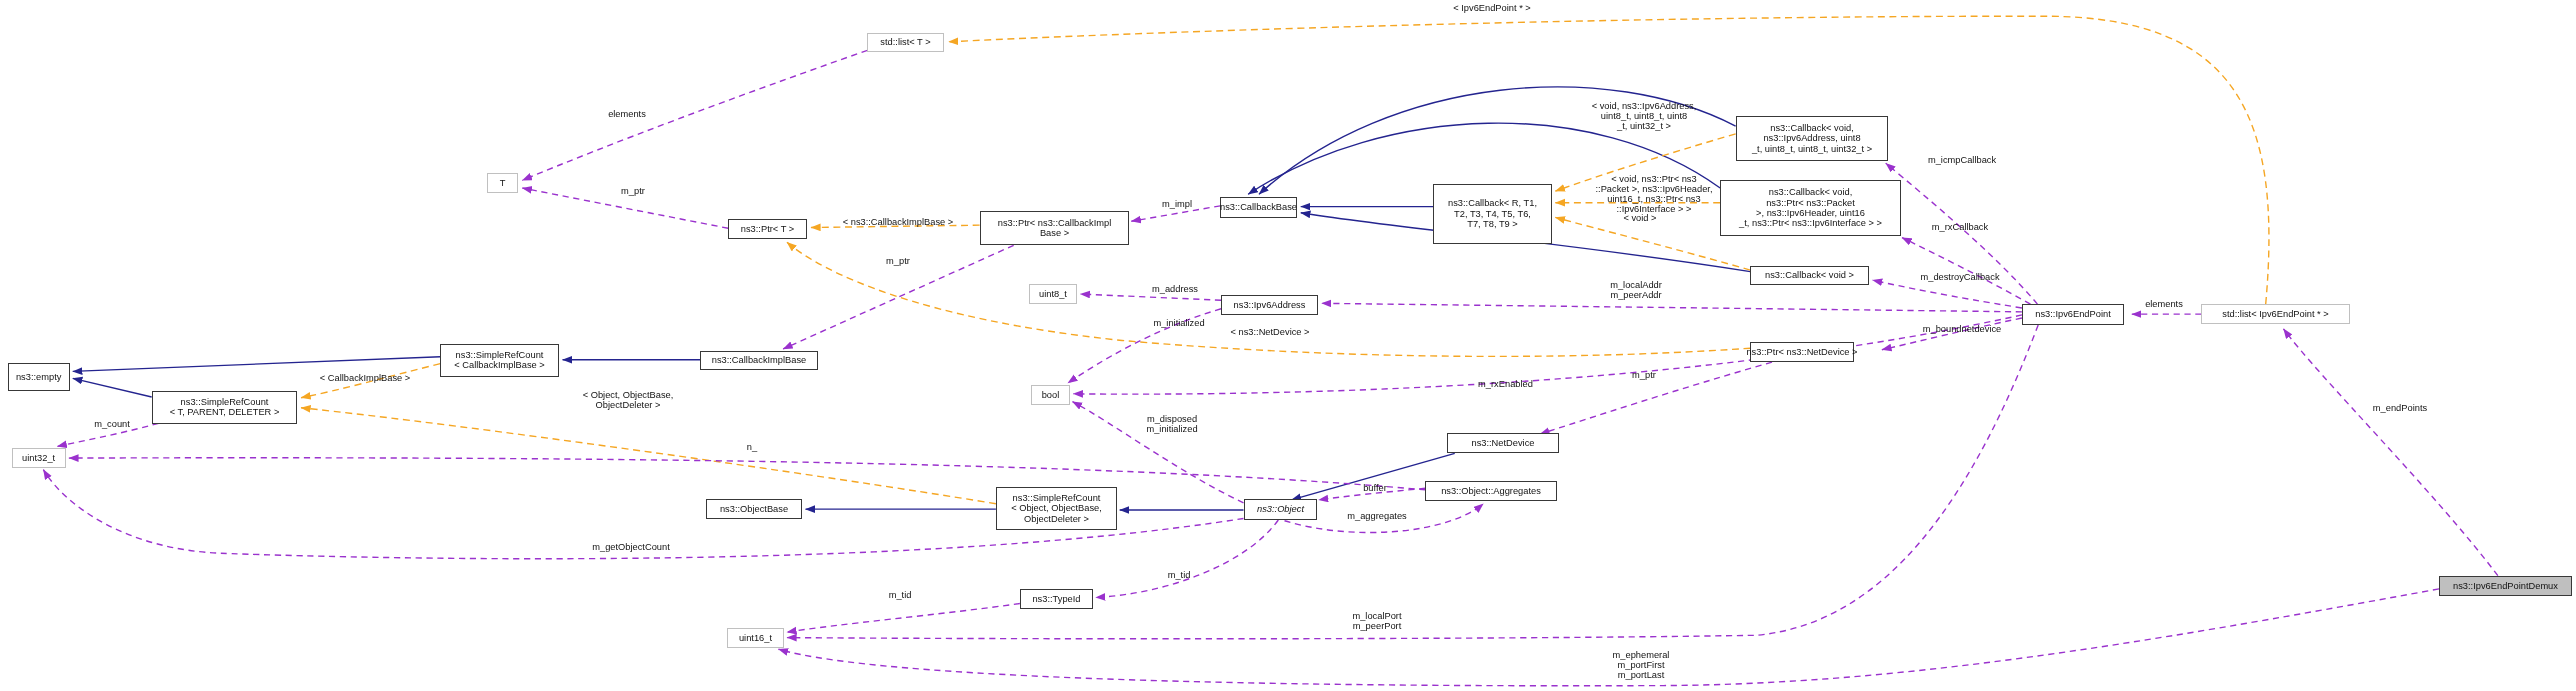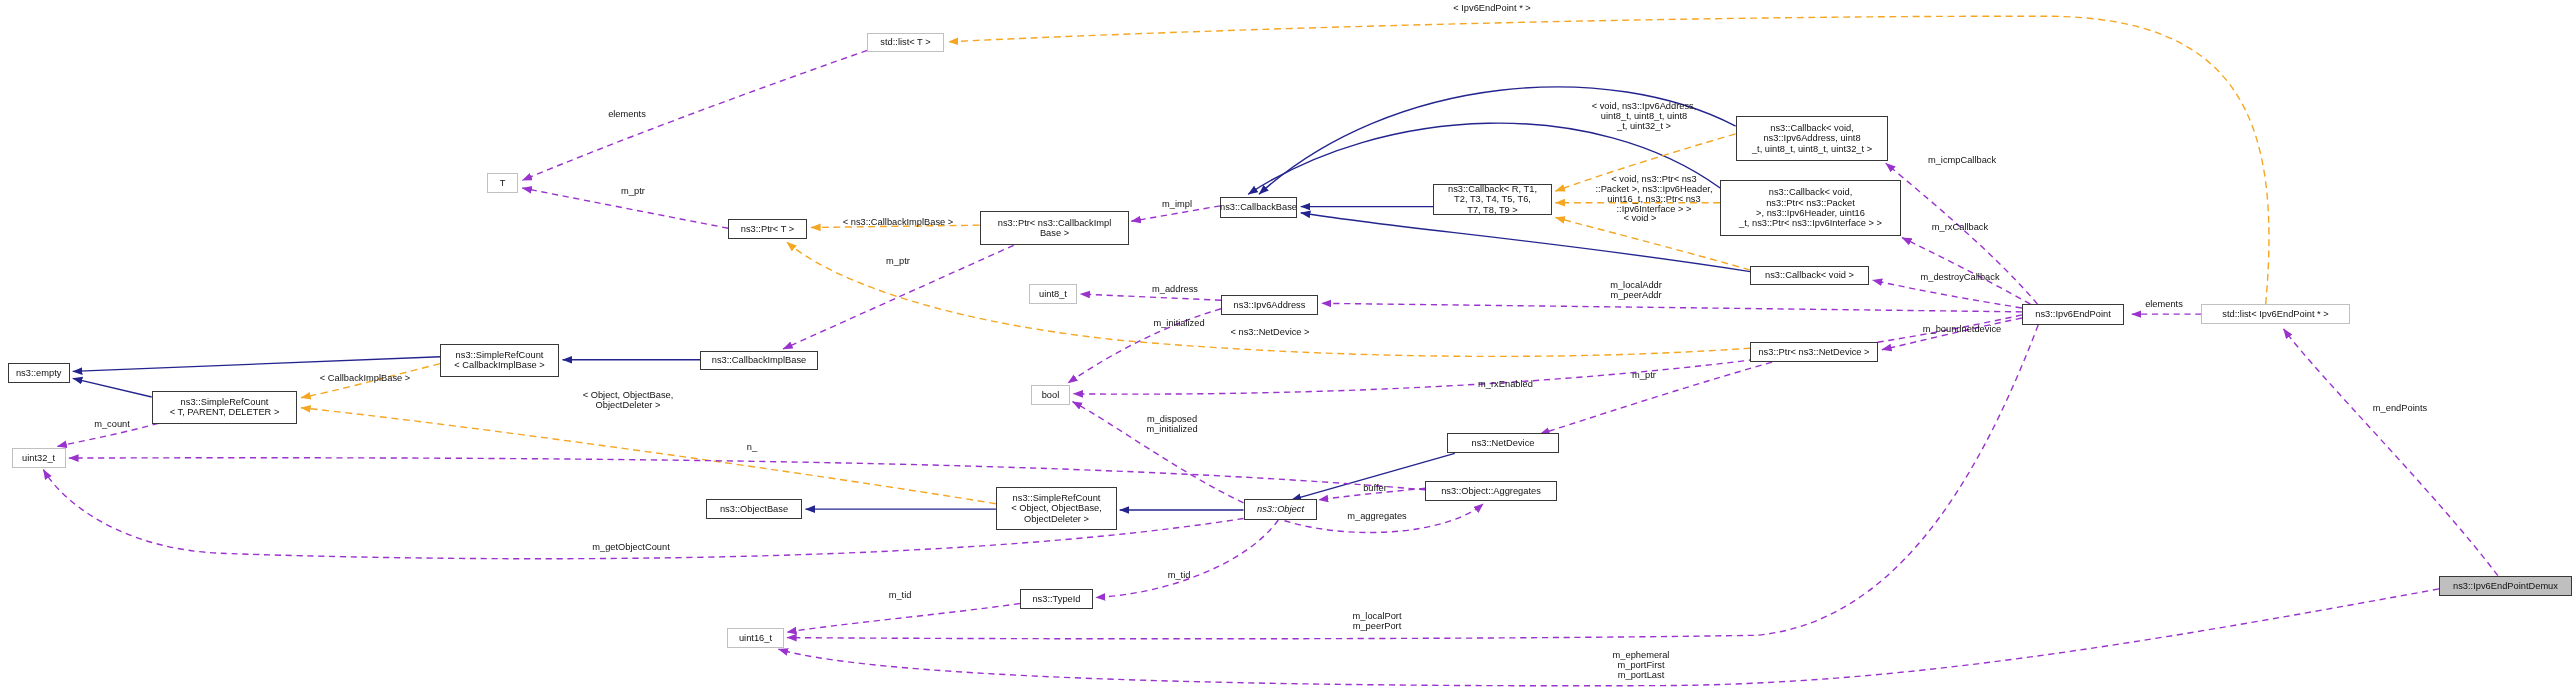--- a/index.html
+++ b/index.html
@@ -83,21 +83,21 @@
     <path class="e member" d="M 1842,631 C 1790,636 1740,641 1704,646" marker-end="url(#ah-member)"></path>
     <path class="e member" d="M 1660,673 C 1750,700 1870,690 1917,651" marker-end="url(#ah-member)"></path>
     <path class="e member" d="M 1652,672 C 1610,730 1505,768 1416,772" marker-end="url(#ah-member)"></path>
     <path class="e member" d="M 1318,780 C 1210,795 1085,806 1017,817" marker-end="url(#ah-member)"></path>
     <path class="e member" d="M 2634,420 C 2550,640 2440,805 2270,821 C 1900,827 1300,826 1017,824" marker-end="url(#ah-member)"></path>
     <path class="e member" d="M 3152,761 C 2750,835 2450,884 2150,886 C 1650,888 1140,878 1006,839" marker-end="url(#ah-member)"></path>
     <path class="e member" d="M 3228,744 C 3150,640 2995,485 2951,425" marker-end="url(#ah-member)"></path>
     <path class="e member" d="M 2845,406 L 2755,406" marker-end="url(#ah-member)"></path>
   </svg>
 
-<div class="node class" style="left: 7.7px; top: 363px; width: 62px; height: 20px;">
+<div class="node class" style="left: 7.7px; top: 363px; width: 62px; height: 28px;">
       <div>ns3::empty</div>
     </div>
     <div class="node primitive" style="left: 11.6px; top: 448px; width: 54px; height: 20px;">
       <div>uint32_t</div>
     </div>
     <div class="node class" style="left: 152px; top: 391px; width: 145px; height: 32.5px;">
       <div>ns3::SimpleRefCount</div>
       <div>&lt; T, PARENT, DELETER &gt;</div>
     </div>
     <div class="node class" style="left: 440px; top: 344px; width: 119px; height: 32.5px;">
@@ -116,21 +116,21 @@
     <div class="node class" style="left: 700px; top: 351px; width: 118px; height: 19.3px;">
       <div>ns3::CallbackImplBase</div>
     </div>
     <div class="node class" style="left: 980px; top: 211px; width: 149px; height: 34px;">
       <div>ns3::Ptr&lt; ns3::CallbackImpl</div>
       <div>Base &gt;</div>
     </div>
     <div class="node class" style="left: 1220px; top: 197px; width: 77px; height: 21px;">
       <div>ns3::CallbackBase</div>
     </div>
-    <div class="node class" style="left: 1433px; top: 184px; width: 119px; height: 31px;">
+    <div class="node class" style="left: 1433px; top: 184px; width: 119px; height: 60px;">
       <div>ns3::Callback&lt; R, T1,</div>
       <div>T2, T3, T4, T5, T6,</div>
       <div>T7, T8, T9 &gt;</div>
     </div>
     <div class="node class" style="left: 1736px; top: 116px; width: 152px; height: 45px;">
       <div>ns3::Callback&lt; void,</div>
       <div>ns3::Ipv6Address, uint8</div>
       <div>_t, uint8_t, uint8_t, uint32_t &gt;</div>
     </div>
     <div class="node class" style="left: 1720px; top: 180px; width: 181px; height: 56px;">
@@ -144,21 +144,21 @@
     </div>
     <div class="node primitive" style="left: 1029px; top: 284px; width: 48px; height: 20px;">
       <div>uint8_t</div>
     </div>
     <div class="node class" style="left: 1221px; top: 295px; width: 97px; height: 20px;">
       <div>ns3::Ipv6Address</div>
     </div>
     <div class="node primitive" style="left: 1031px; top: 385px; width: 39px; height: 20px;">
       <div>bool</div>
     </div>
-    <div class="node class" style="left: 1750px; top: 342px; width: 128px; height: 20px;">
+    <div class="node class" style="left: 1750px; top: 342px; width: 104px; height: 20px;">
       <div>ns3::Ptr&lt; ns3::NetDevice &gt;</div>
     </div>
     <div class="node class" style="left: 1447px; top: 433px; width: 112px; height: 20px;">
       <div>ns3::NetDevice</div>
     </div>
     <div class="node class" style="left: 1425px; top: 481px; width: 132px; height: 20px;">
       <div>ns3::Object::Aggregates</div>
     </div>
     <div class="node class" style="left: 1244px; top: 499px; width: 73px; height: 21px; font-style: italic;">
       <div>ns3::Object</div>

